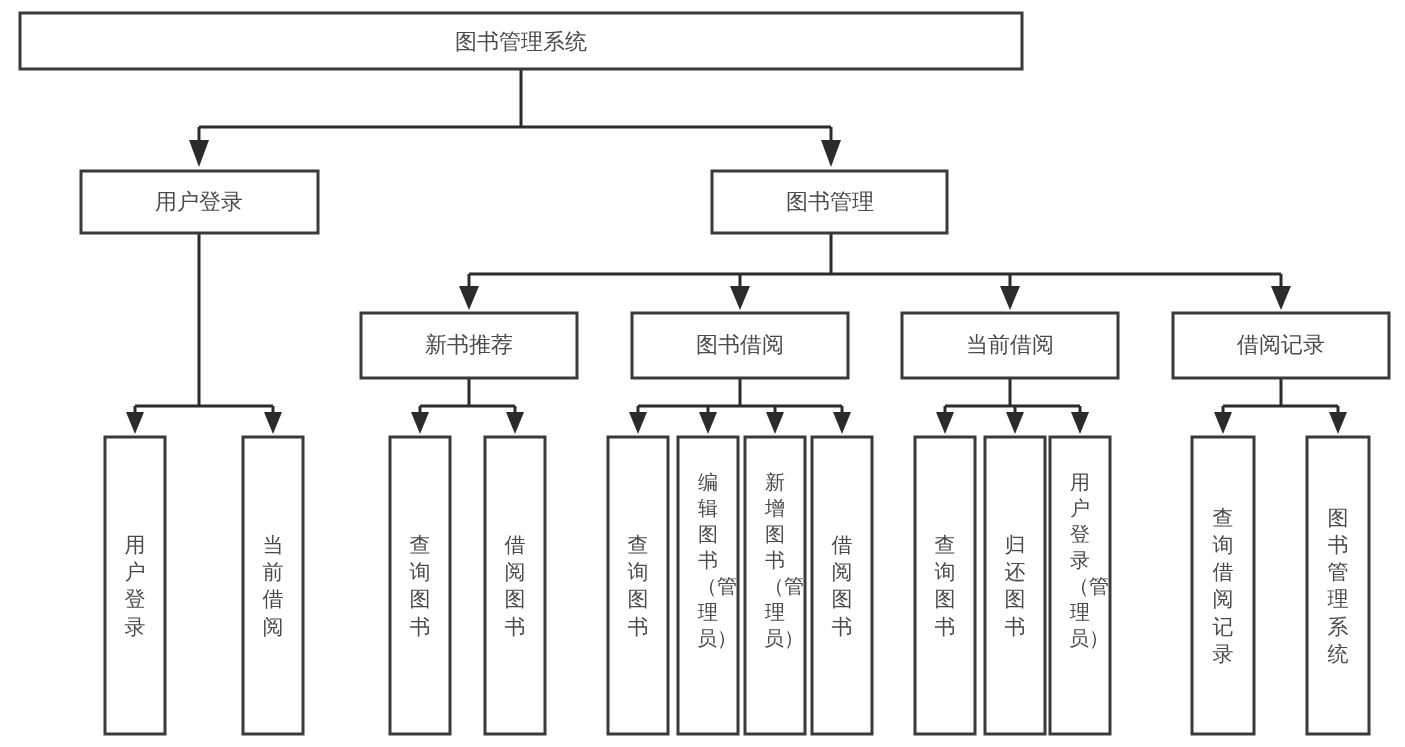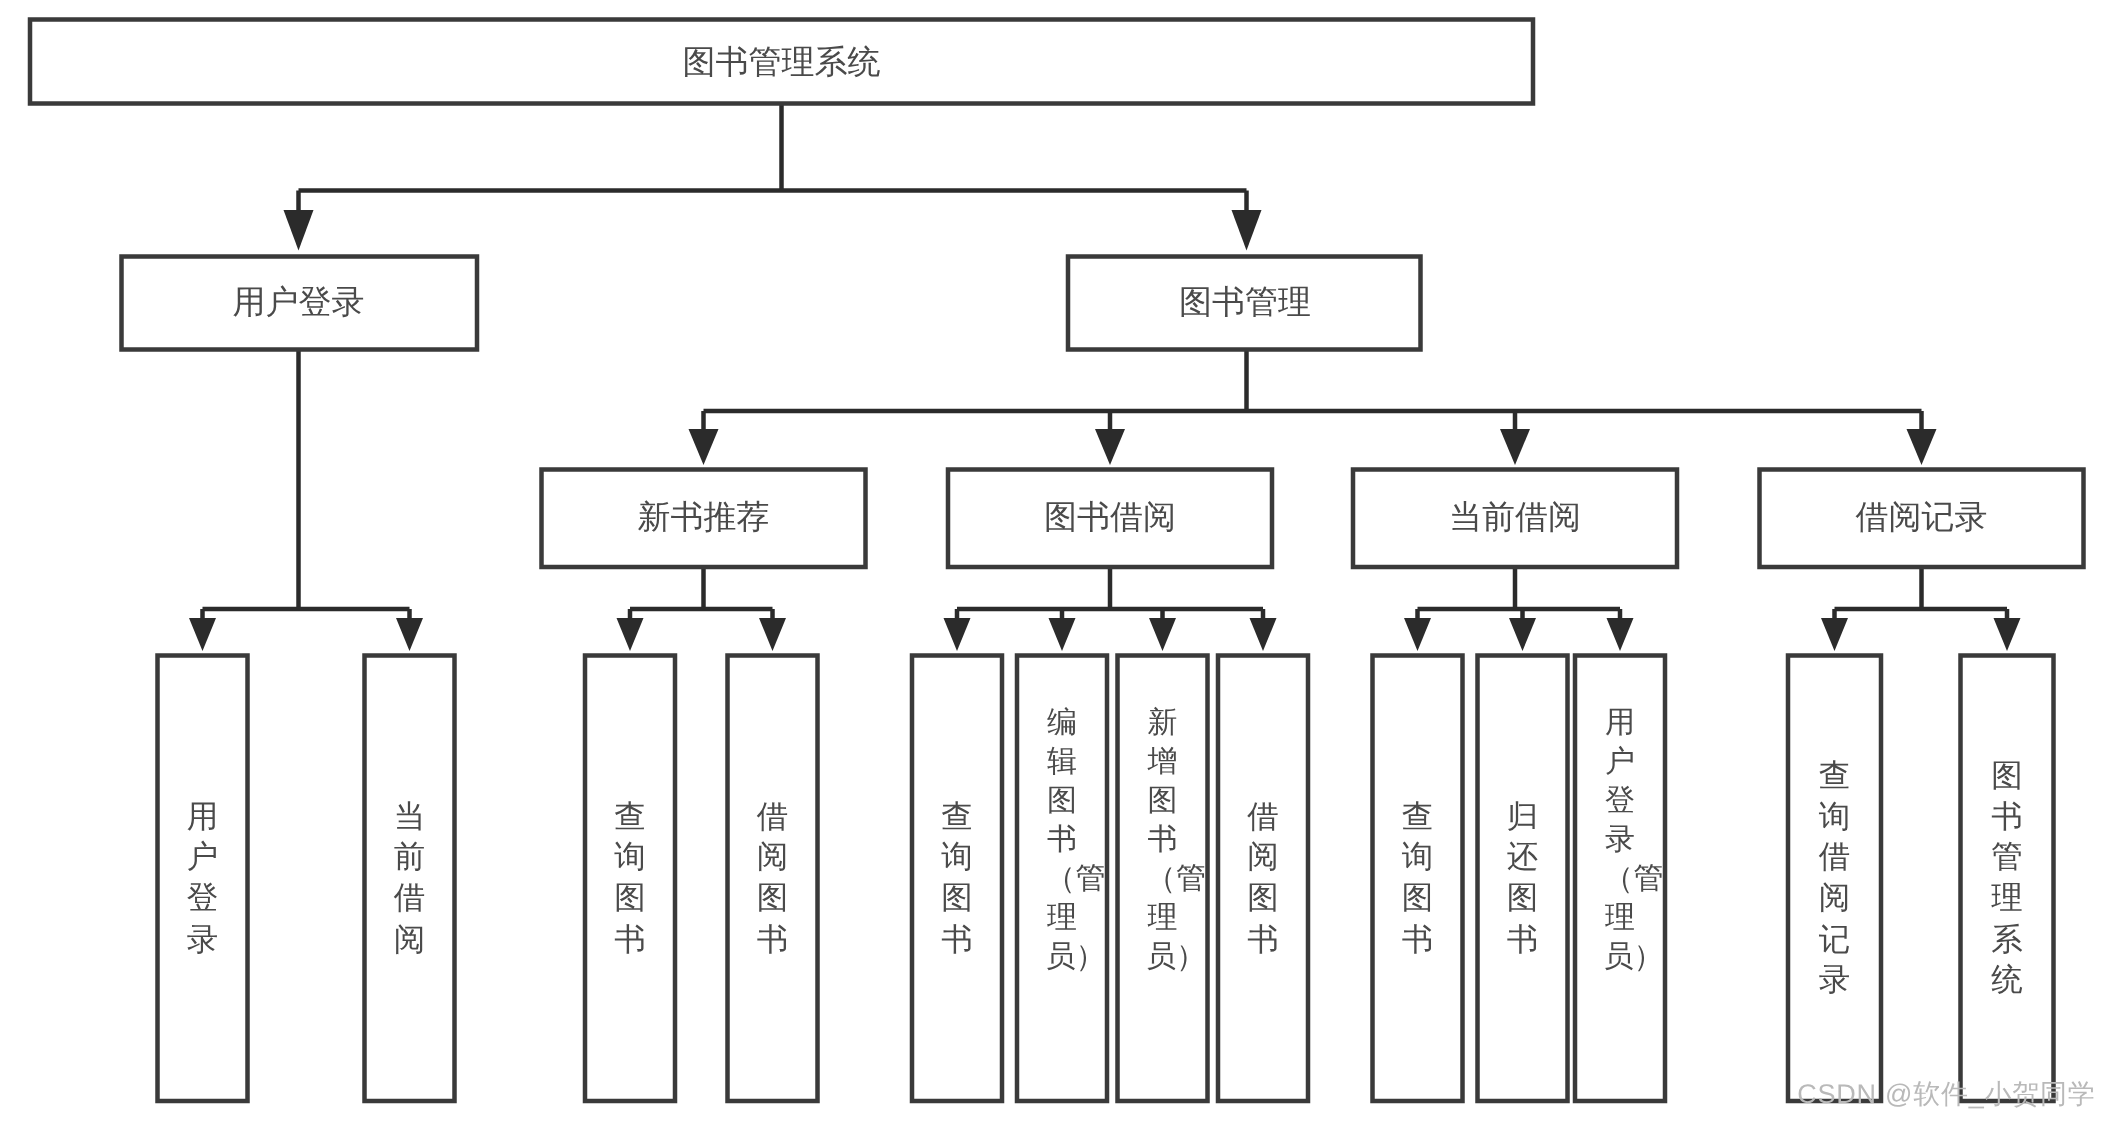--- a/index.html
+++ b/index.html
@@ -214,14 +214,13 @@
       <div style="position: absolute; left: 697px; top: 468.5px; width: 22px; text-align: center; color: rgb(74, 74, 74); font-size: 20px; line-height: 26px; font-family: &quot;Liberation Sans&quot;, &quot;DejaVu Sans&quot;, sans-serif; white-space: normal; word-break: break-all; pointer-events: none;">编辑图书（管理员）</div>
       <div style="position: absolute; left: 764px; top: 468.5px; width: 22px; text-align: center; color: rgb(74, 74, 74); font-size: 20px; line-height: 26px; font-family: &quot;Liberation Sans&quot;, &quot;DejaVu Sans&quot;, sans-serif; white-space: normal; word-break: break-all; pointer-events: none;">新增图书（管理员）</div>
       <div style="position: absolute; left: 830.5px; top: 530.9px; width: 23px; text-align: center; color: rgb(74, 74, 74); font-size: 21px; line-height: 27.3px; font-family: &quot;Liberation Sans&quot;, &quot;DejaVu Sans&quot;, sans-serif; white-space: normal; word-break: break-all; pointer-events: none;">借阅图书</div>
       <div style="position: absolute; left: 933.5px; top: 530.9px; width: 23px; text-align: center; color: rgb(74, 74, 74); font-size: 21px; line-height: 27.3px; font-family: &quot;Liberation Sans&quot;, &quot;DejaVu Sans&quot;, sans-serif; white-space: normal; word-break: break-all; pointer-events: none;">查询图书</div>
       <div style="position: absolute; left: 1003.5px; top: 530.9px; width: 23px; text-align: center; color: rgb(74, 74, 74); font-size: 21px; line-height: 27.3px; font-family: &quot;Liberation Sans&quot;, &quot;DejaVu Sans&quot;, sans-serif; white-space: normal; word-break: break-all; pointer-events: none;">归还图书</div>
       <div style="position: absolute; left: 1069px; top: 468.5px; width: 22px; text-align: center; color: rgb(74, 74, 74); font-size: 20px; line-height: 26px; font-family: &quot;Liberation Sans&quot;, &quot;DejaVu Sans&quot;, sans-serif; white-space: normal; word-break: break-all; pointer-events: none;">用户登录（管理员）</div>
       <div style="position: absolute; left: 1211.5px; top: 503.6px; width: 23px; text-align: center; color: rgb(74, 74, 74); font-size: 21px; line-height: 27.3px; font-family: &quot;Liberation Sans&quot;, &quot;DejaVu Sans&quot;, sans-serif; white-space: normal; word-break: break-all; pointer-events: none;">查询借阅记录</div>
       <div style="position: absolute; left: 1326.5px; top: 503.6px; width: 23px; text-align: center; color: rgb(74, 74, 74); font-size: 21px; line-height: 27.3px; font-family: &quot;Liberation Sans&quot;, &quot;DejaVu Sans&quot;, sans-serif; white-space: normal; word-break: break-all; pointer-events: none;">图书管理系统</div>
     </div>
 
-  <div class="watermark">CSDN @软件_小贺同学</div>
 </div>
 
 </body></html>

